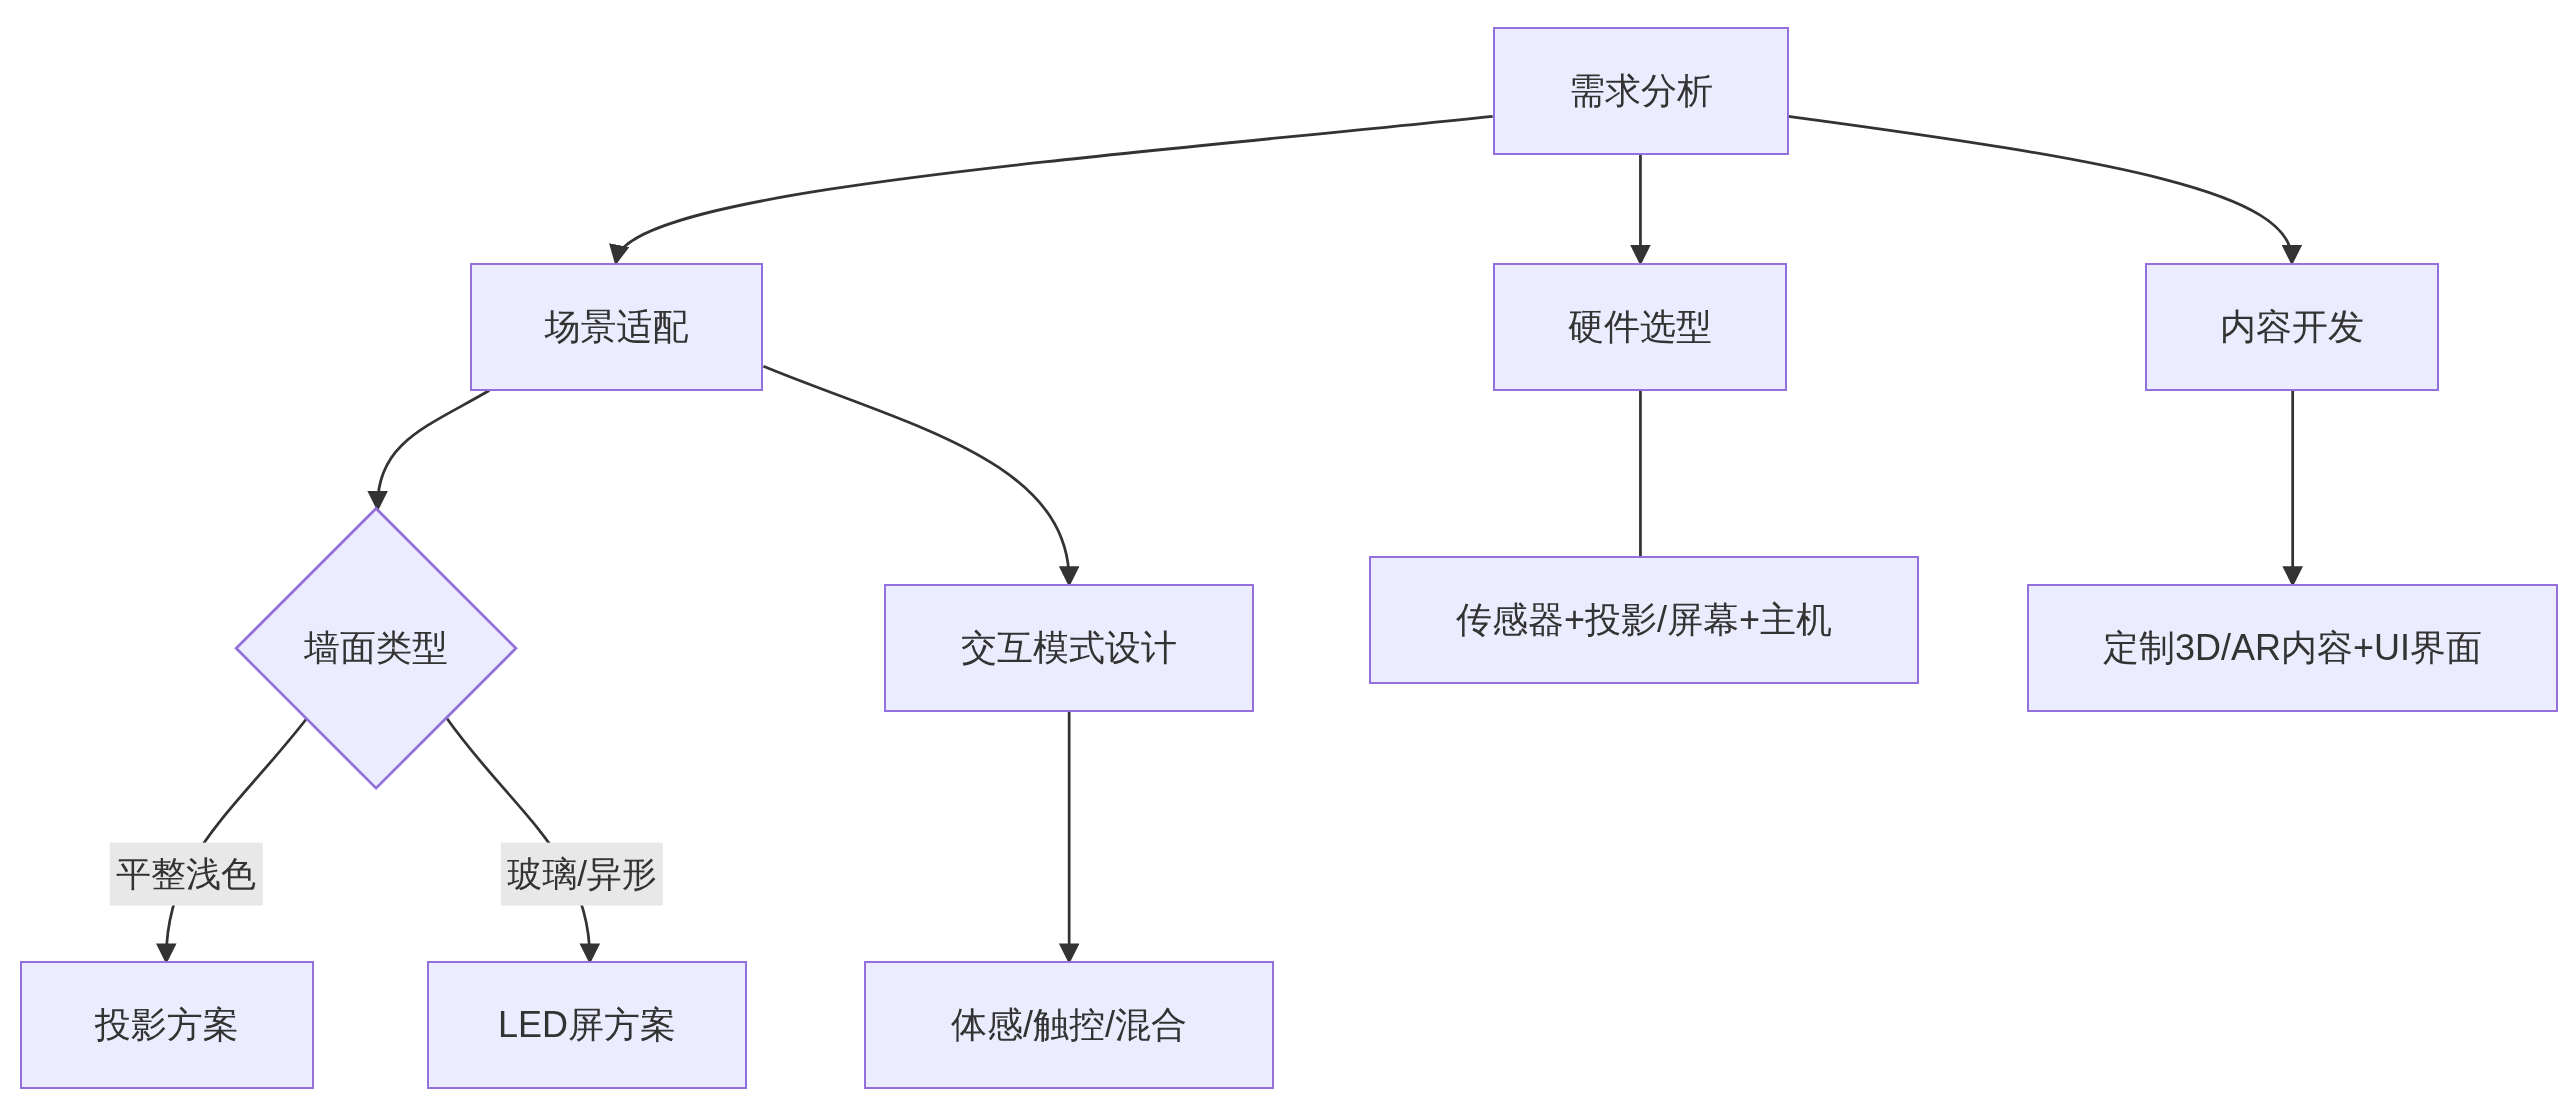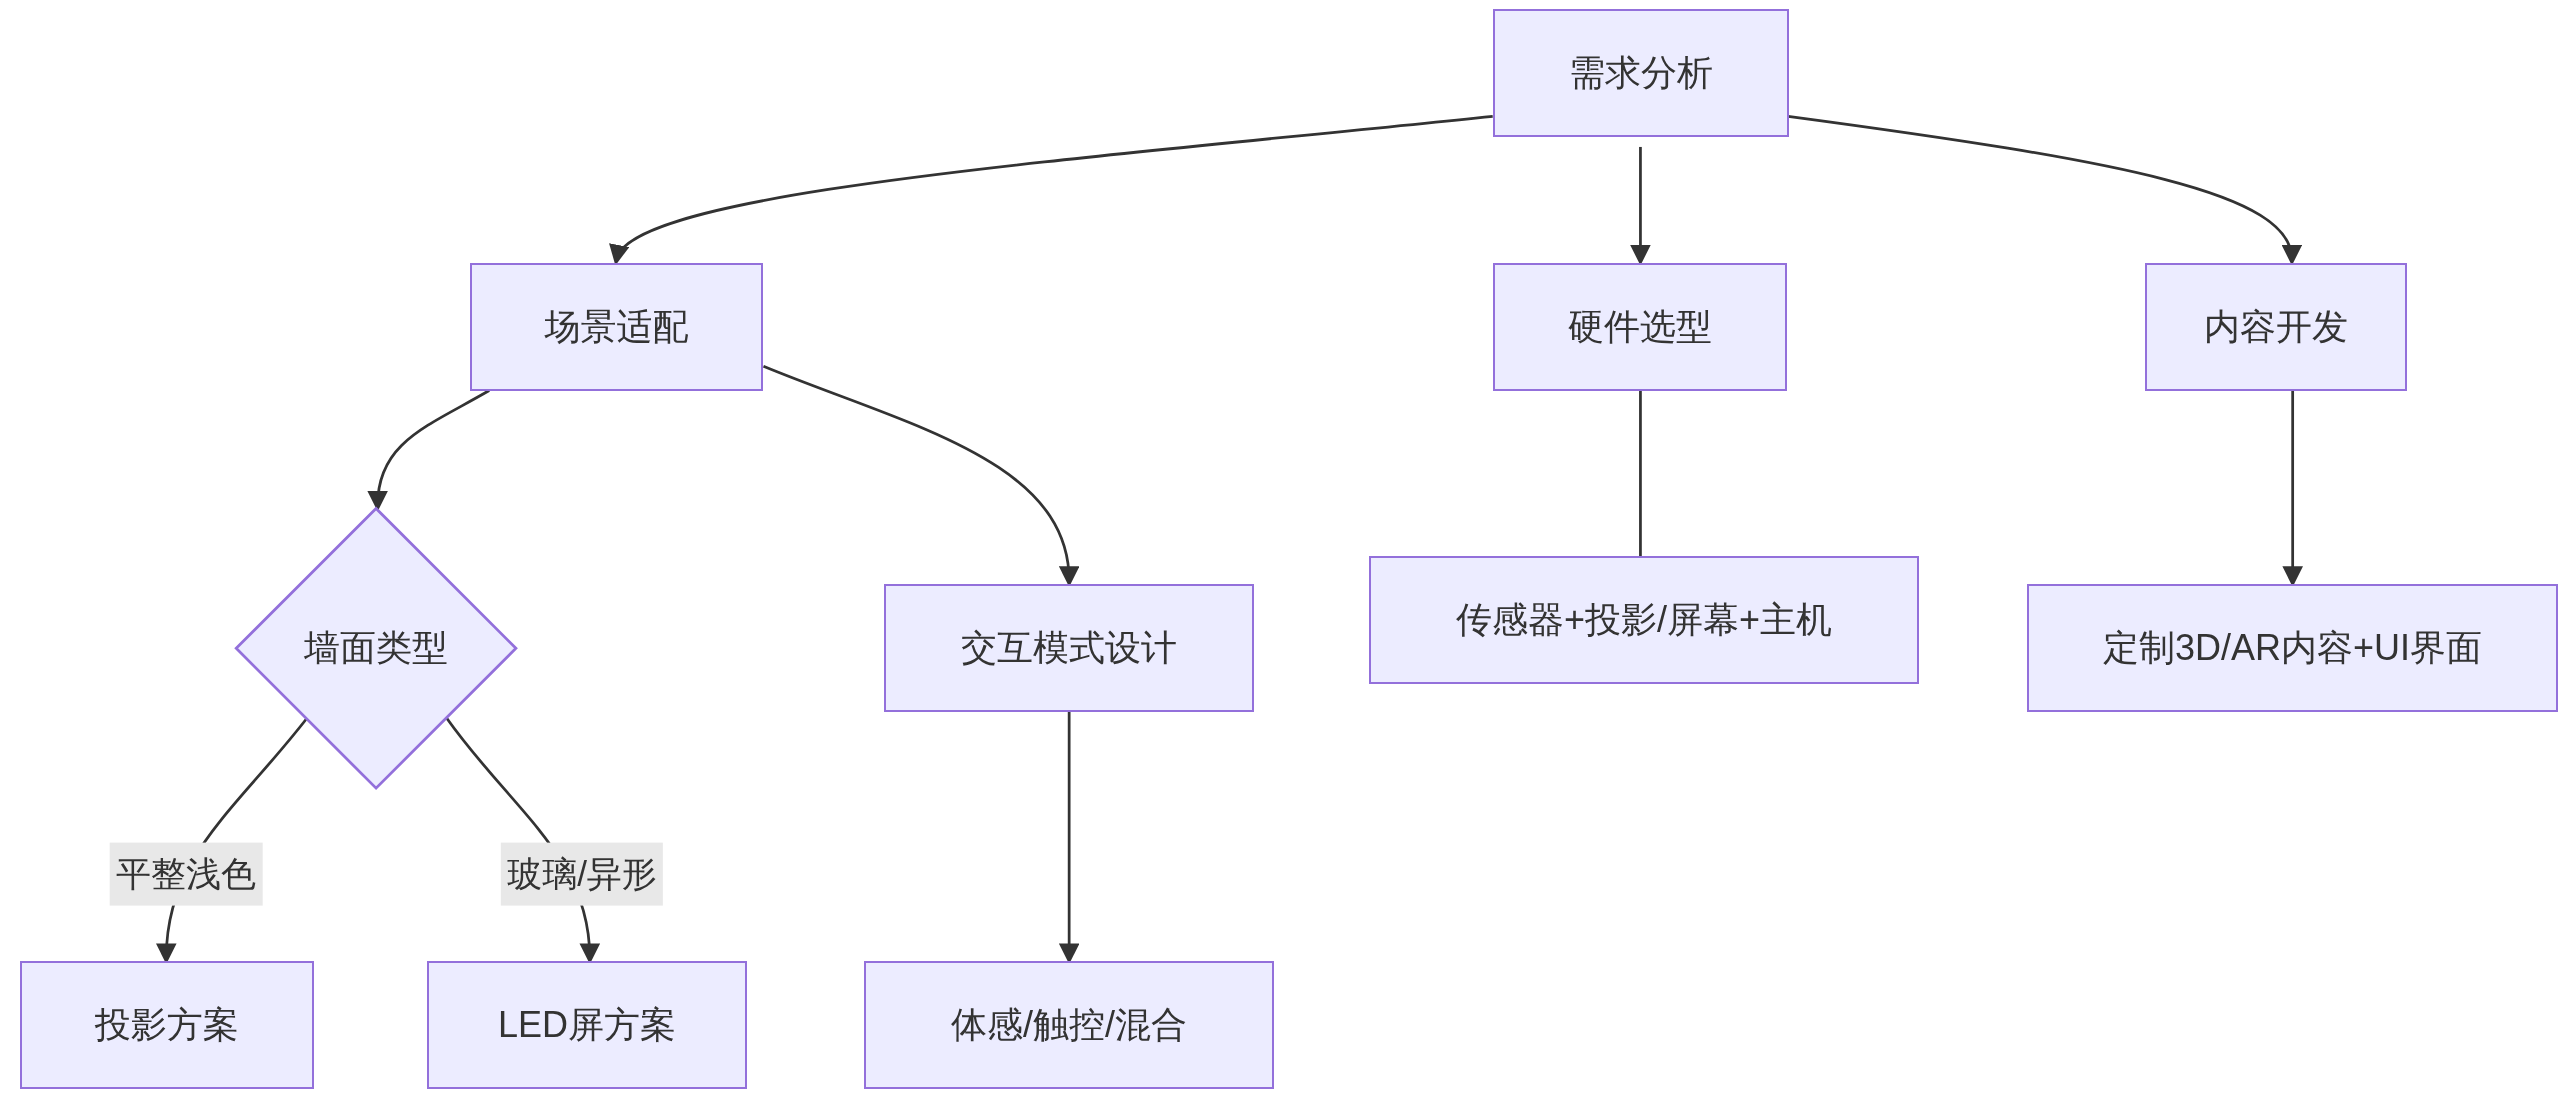--- a/index.html
+++ b/index.html
@@ -86,27 +86,27 @@
     <path class="edge" marker-end="url(#arrowhead)" d="M 971 466 C 1150 540, 1360 585, 1360 739"></path>
     <path class="edge" marker-end="url(#arrowhead)" d="M 390 914 C 300 1030, 211 1090, 211 1219"></path>
     <path class="edge" marker-end="url(#arrowhead)" d="M 568 914 C 650 1030, 750 1090, 750 1219"></path>
     <path class="edge" marker-end="url(#arrowhead)" d="M 1360 906 L 1360 1219"></path>
     <path class="edge" marker-end="url(#arrowhead)" d="M 2087 497 L 2087 739"></path>
     <path class="edge" marker-end="url(#arrowhead)" d="M 2917 497 L 2917 739"></path>
 
     <polygon class="diamond-shape" points="478,647 656,825 478,1003 300,825"></polygon>
   </svg>
 
-  <div class="node" style="left:1493px; top:9px; width:296px; height:128px;text-align:center;">需求分析</div>
+  <div class="node" style="left:1493px; top:27px; width:296px; height:128px;text-align:center;">需求分析</div>
 
   <div class="node" style="left:1493px; top:263px; width:294px; height:128px;">硬件选型</div>
 
   <div class="node" style="left:470px; top:263px; width:293px; height:128px;">场景适配</div>
 
-  <div class="node" style="left:2145px; top:263px; width:262px; height:128px;">内容开发</div>
+  <div class="node" style="left:2145px; top:263px; width:294px; height:128px;">内容开发</div>
 
   <div class="diamond-label" style="left:258px; top:621px; width:236px; height:55px;">墙面类型</div>
 
   <div class="node" style="left:884px; top:584px; width:370px; height:128px;">交互模式设计</div>
 
   <div class="node" style="left:1369px; top:556px; width:550px; height:128px;">传感器+投影/屏幕+主机</div>
 
   <div class="node" style="left:2027px; top:584px; width:531px; height:128px;">定制3D/AR内容+UI界面</div>
 
   <div class="node" style="left:427px; top:961px; width:320px; height:128px;">LED屏方案</div>

